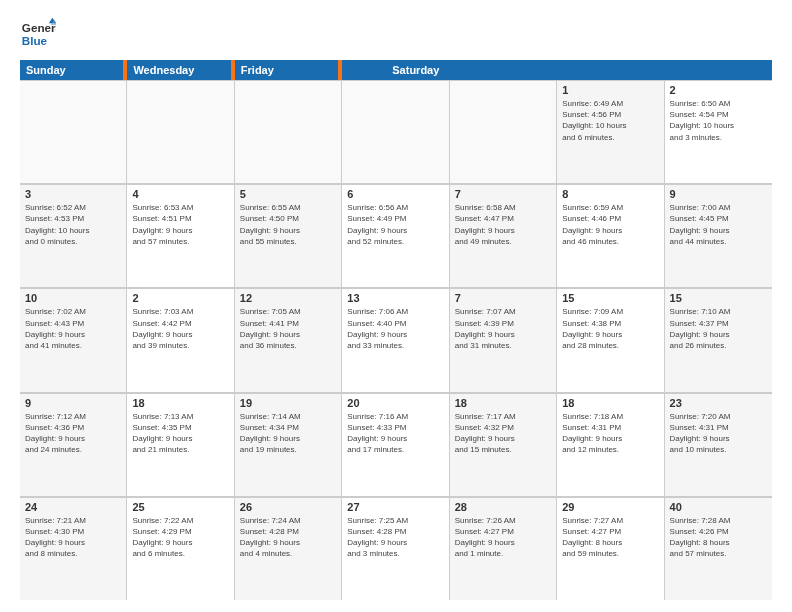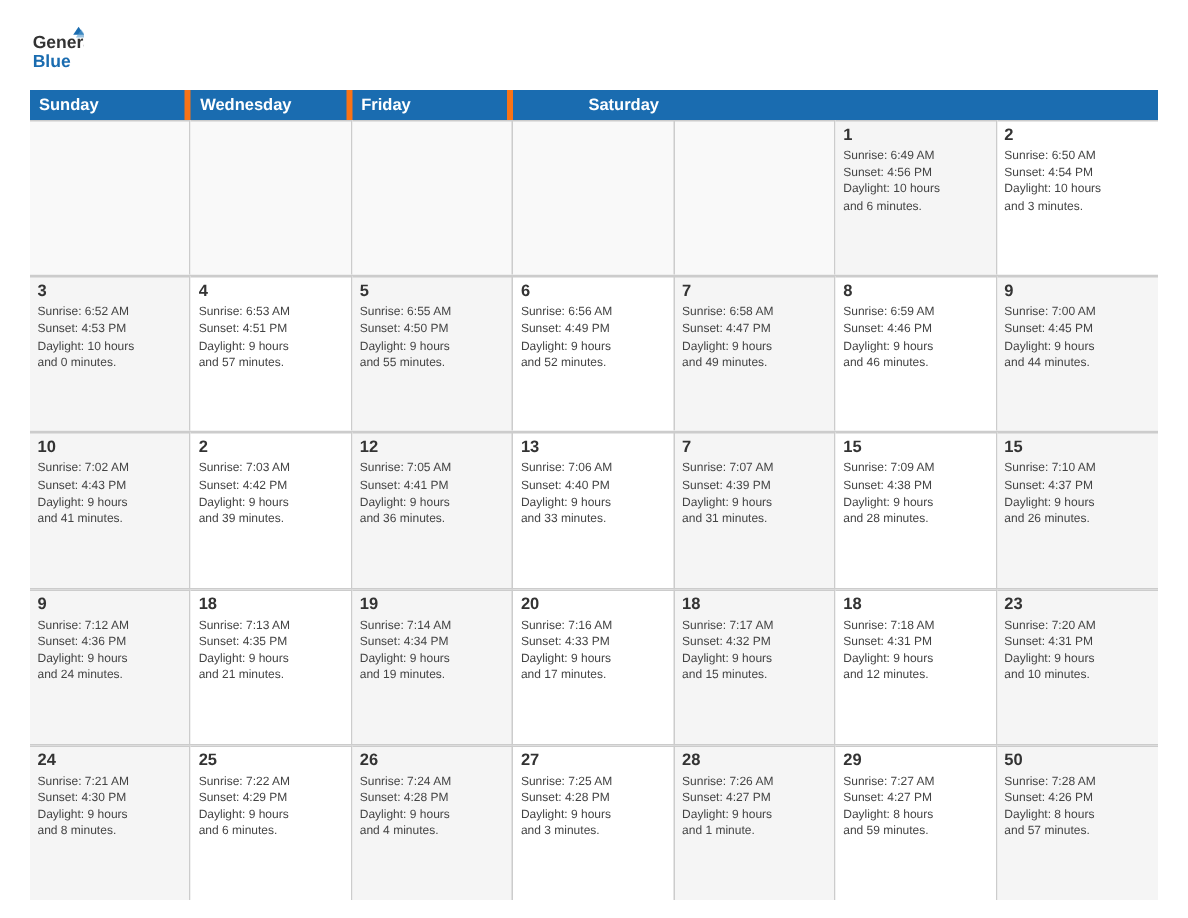--- a/index.html
+++ b/index.html
@@ -249,19 +249,19 @@
           </div>
           <div class="cal-cell shaded">
             <div class="day-num">28</div>
             <div class="day-info">Sunrise: 7:26 AM<br>Sunset: 4:27 PM<br>Daylight: 9 hours<br>and 1 minute.</div>
           </div>
           <div class="cal-cell">
             <div class="day-num">29</div>
             <div class="day-info">Sunrise: 7:27 AM<br>Sunset: 4:27 PM<br>Daylight: 8 hours<br>and 59 minutes.</div>
           </div>
           <div class="cal-cell shaded">
-            <div class="day-num">50</div>
+            <div class="day-num">40</div>
             <div class="day-info">Sunrise: 7:28 AM<br>Sunset: 4:26 PM<br>Daylight: 8 hours<br>and 57 minutes.</div>
           </div>
         </div>
       </div>
   </div>
 </div>
 
 </body></html>

